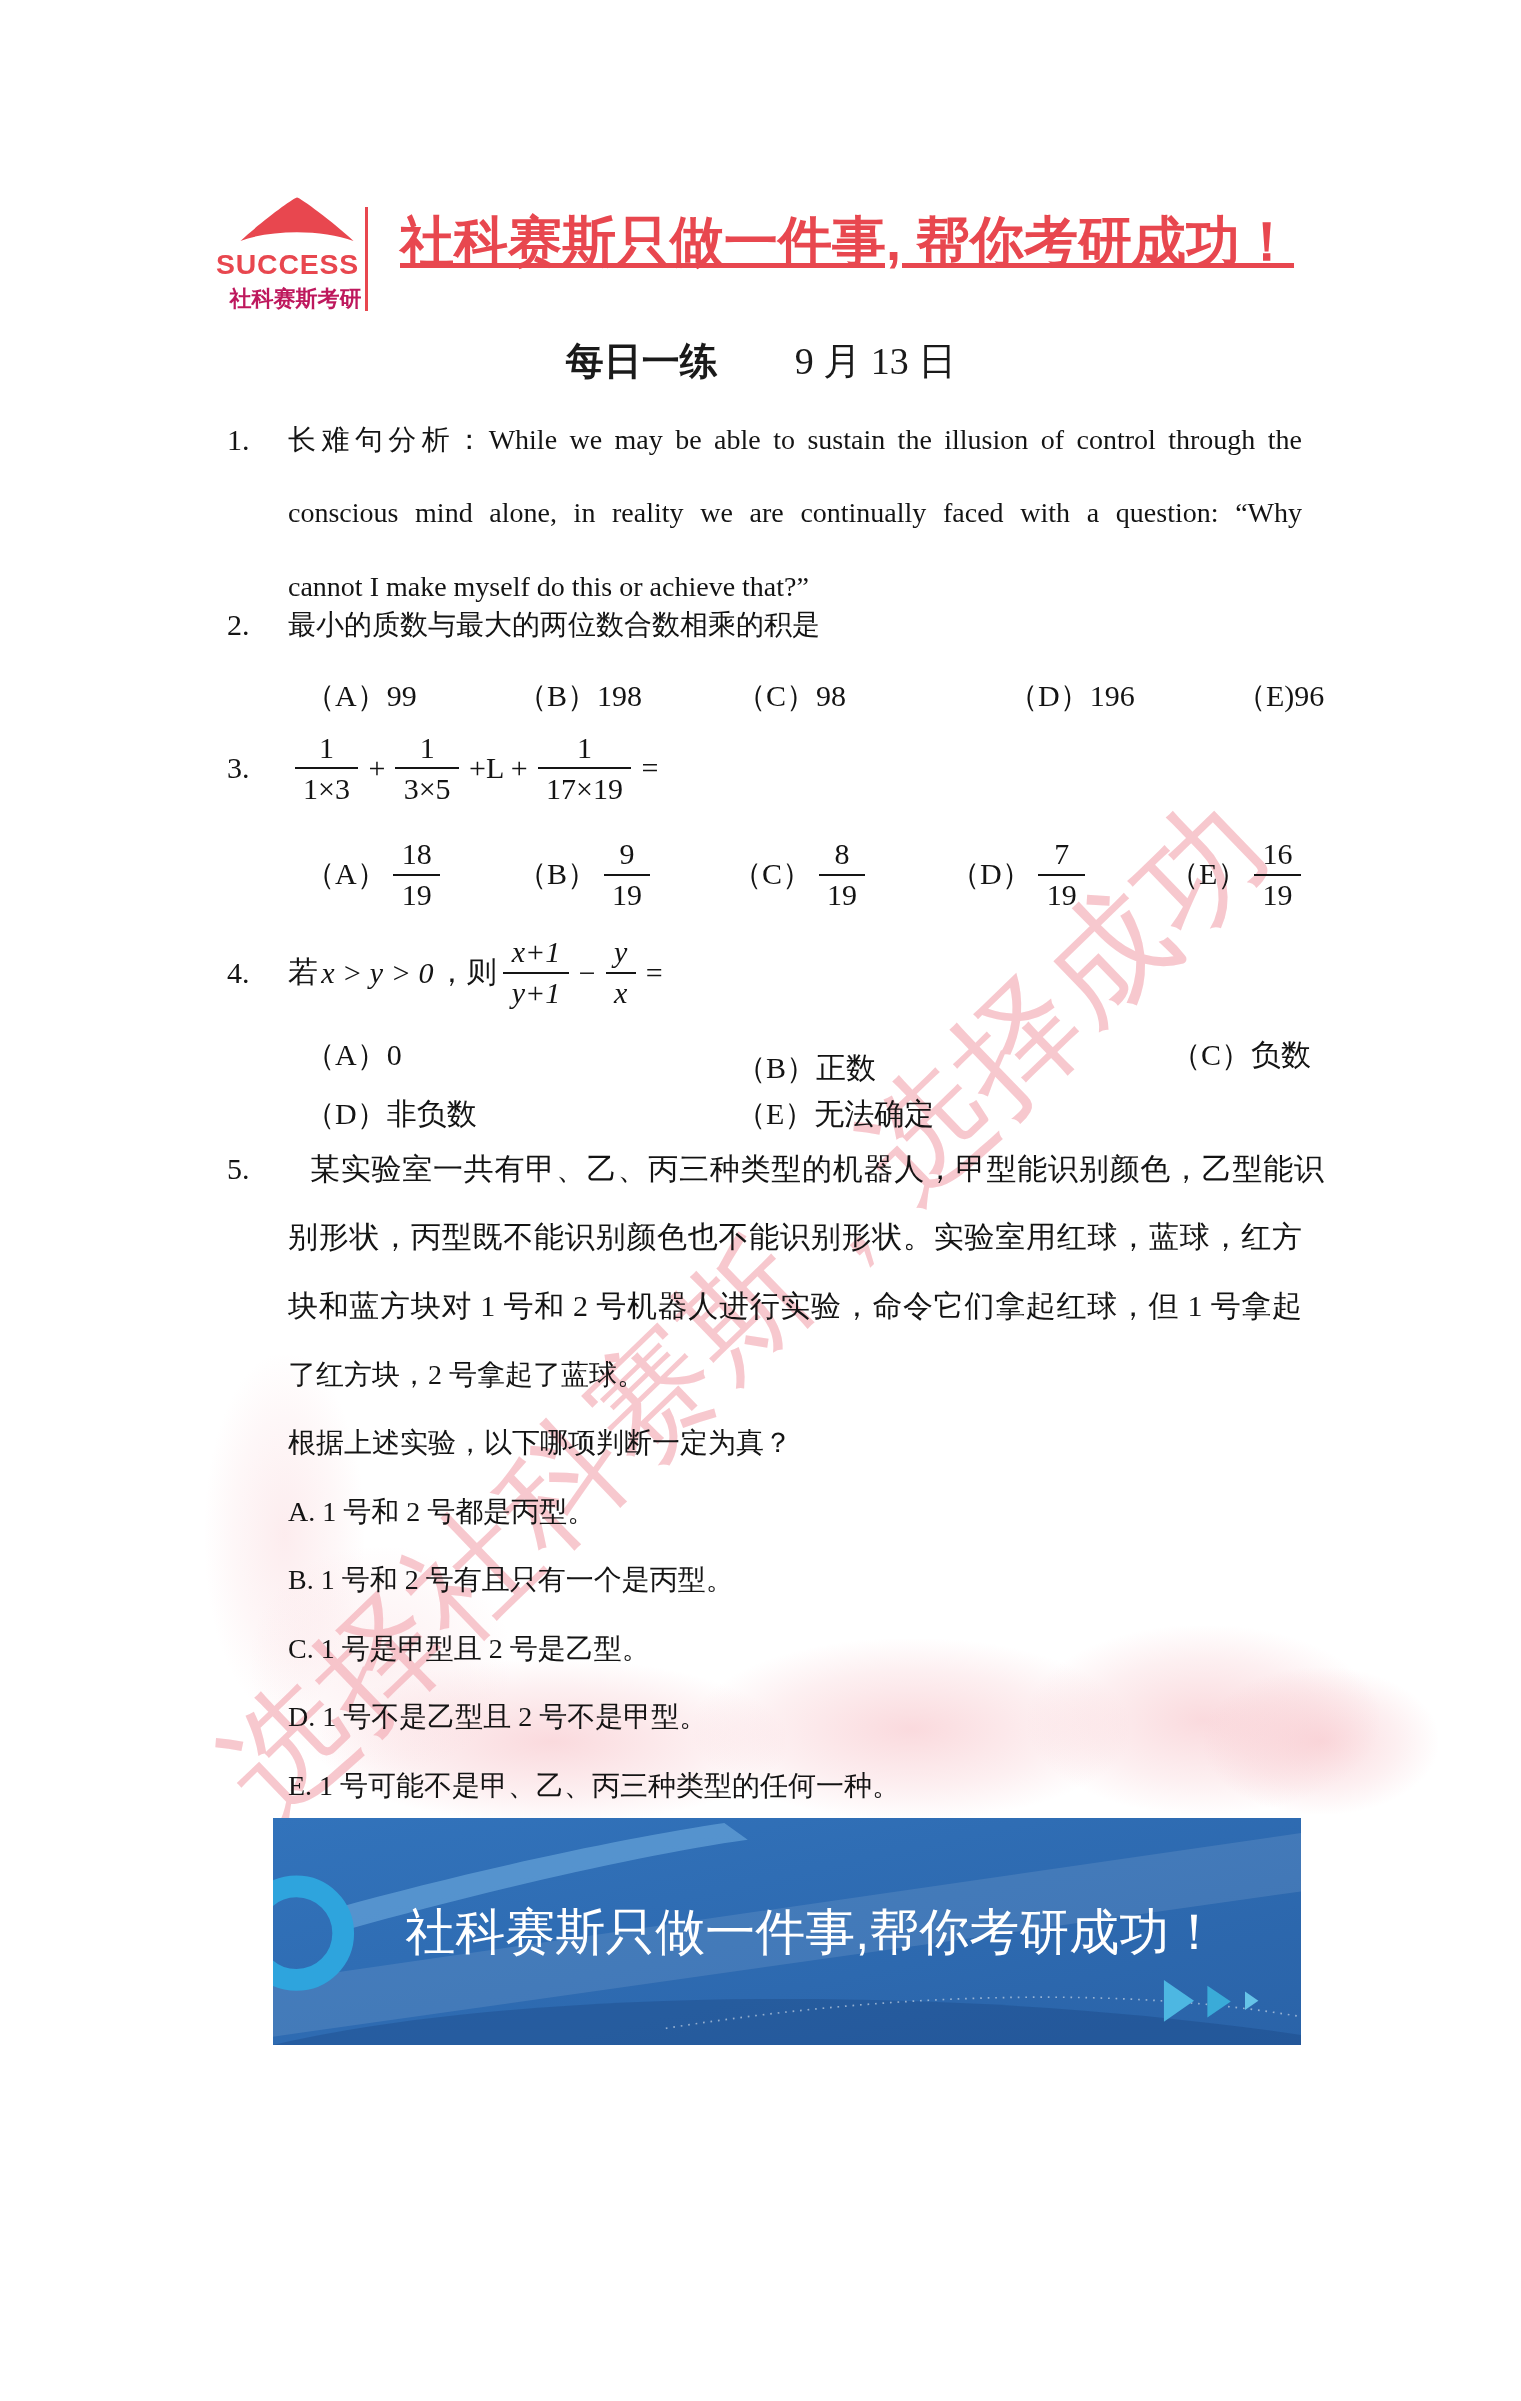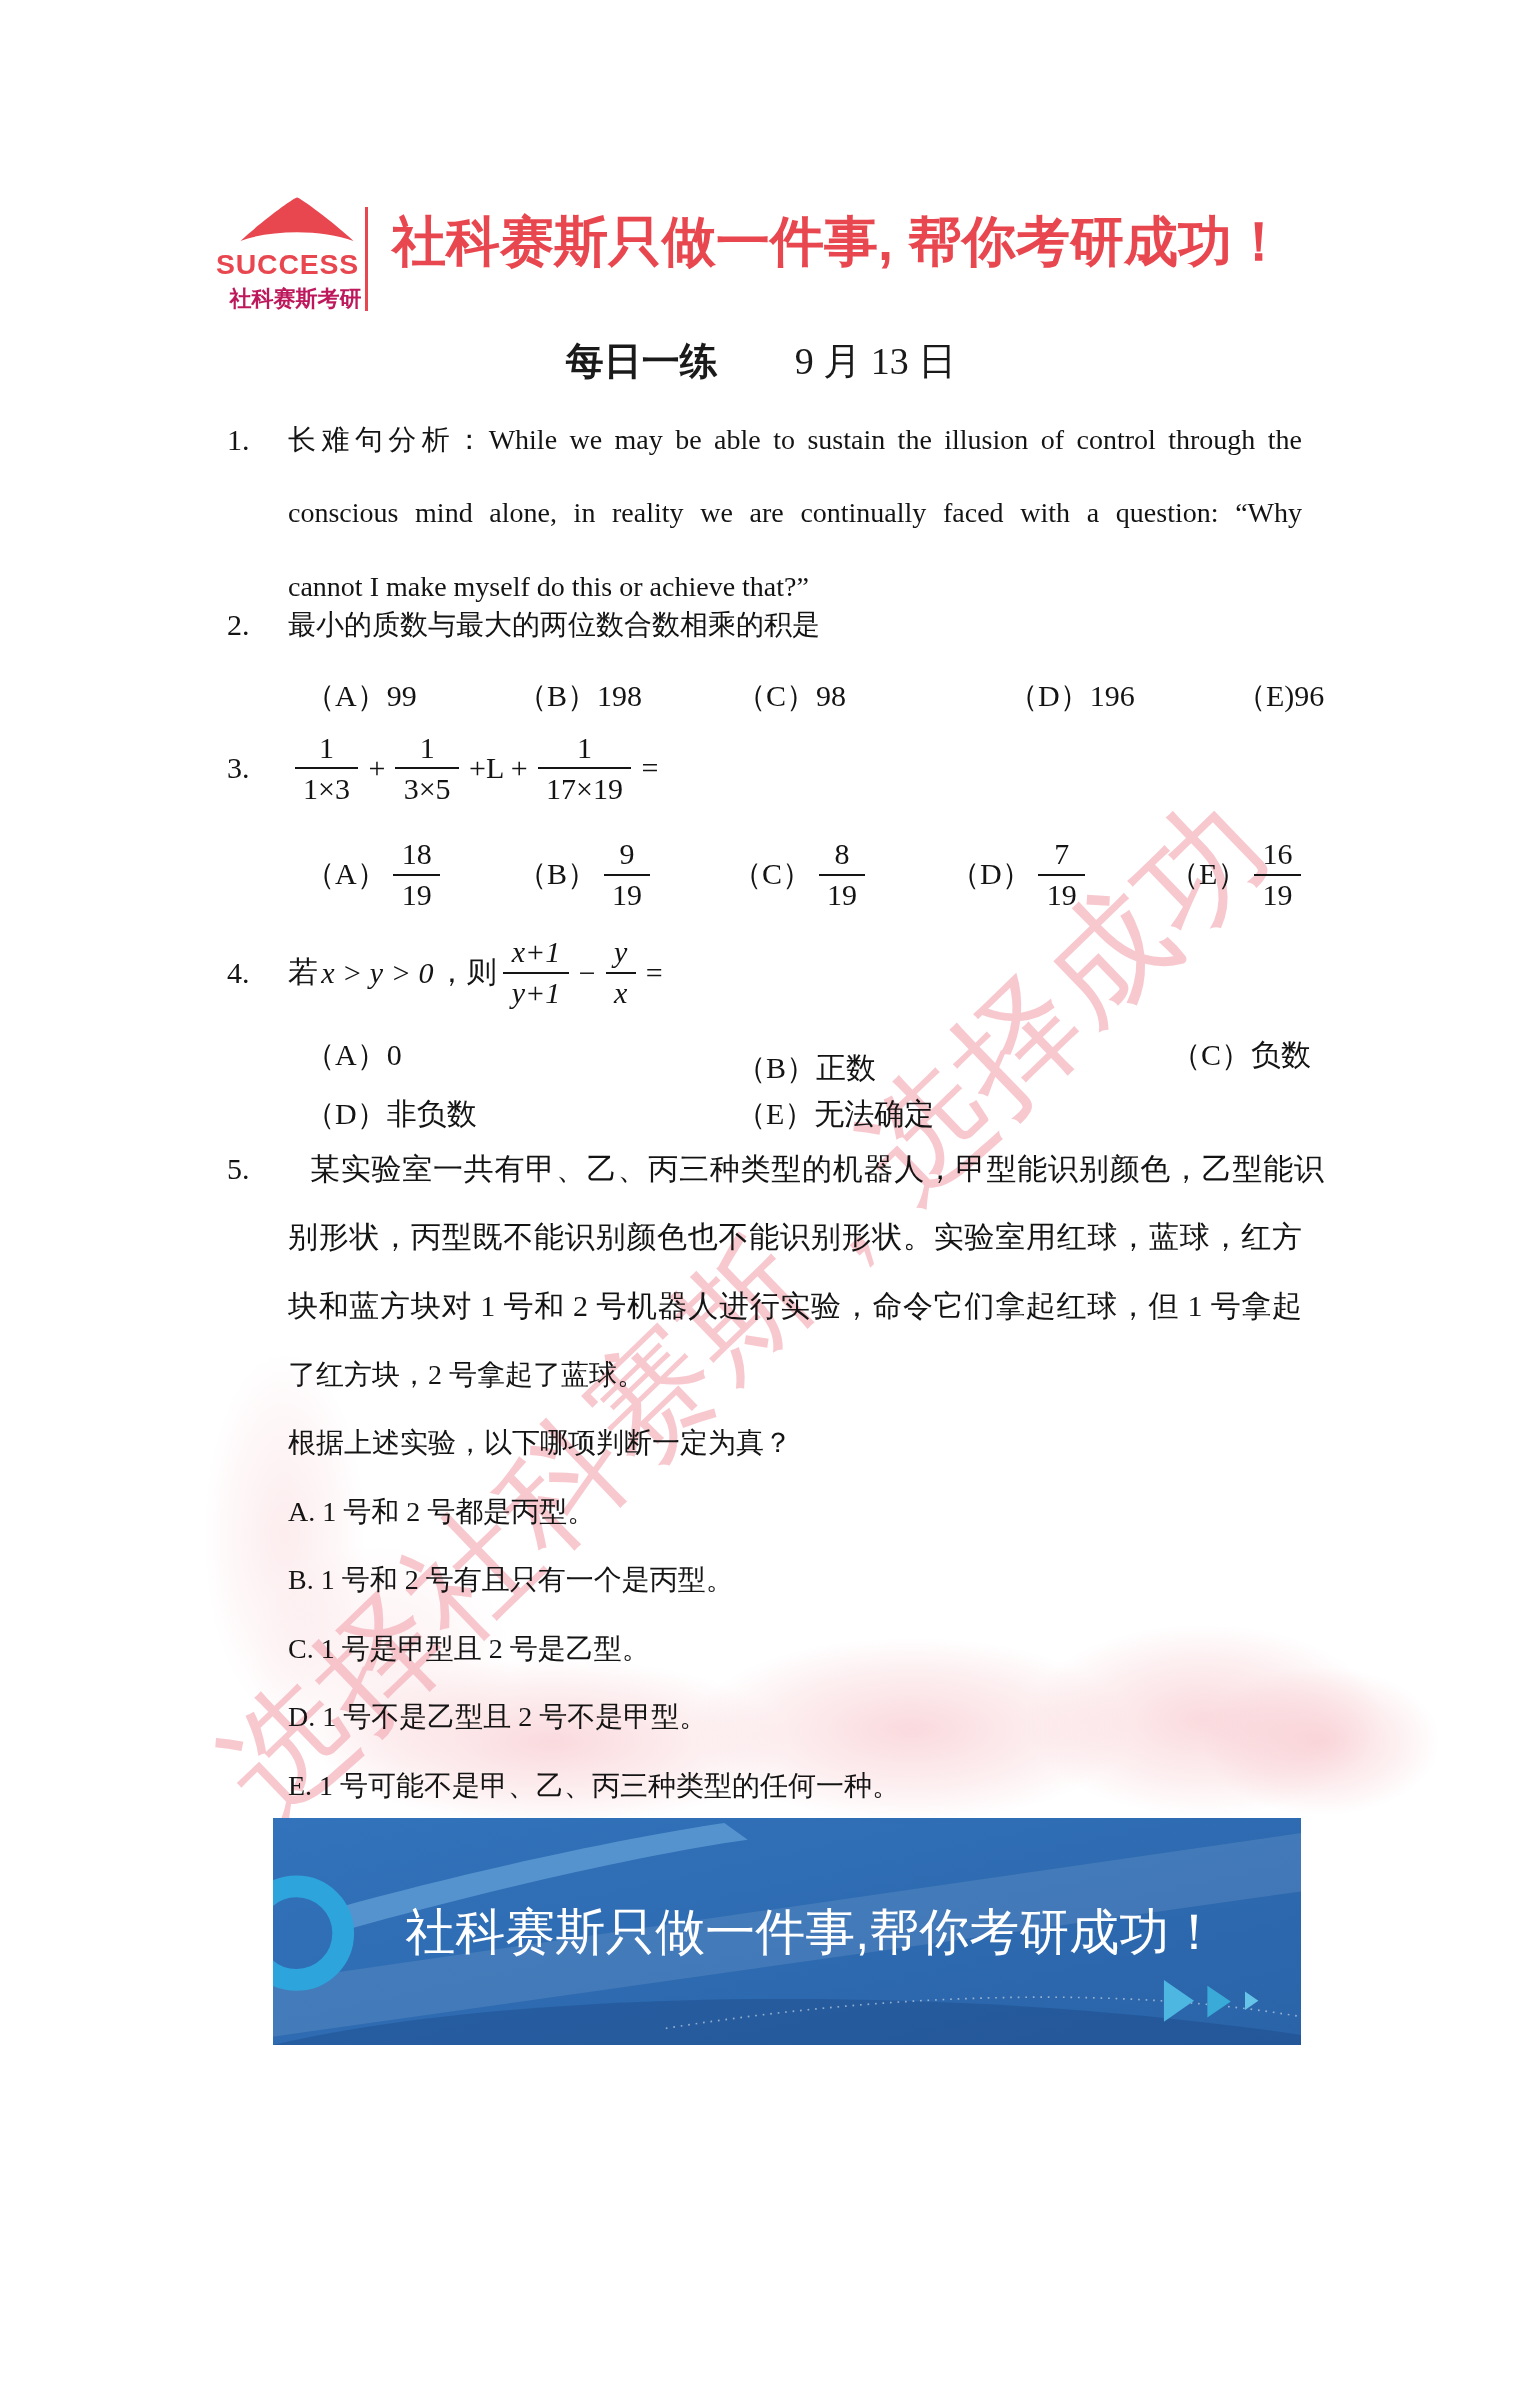--- a/index.html
+++ b/index.html
@@ -6,23 +6,23 @@
   #page{position:relative;width:1522px;height:2401px;margin:0 auto;background:#ffffff;overflow:hidden;
         font-family:"Liberation Serif","DejaVu Serif",serif;color:#141414;}
   
   .roof{position:absolute;left:237px;top:196px;width:120px;height:48px;}
   .logo-success{position:absolute;left:214px;top:248px;width:147px;text-align:center;
     font-family:"Liberation Sans","DejaVu Sans",sans-serif;font-weight:bold;font-size:28.4px;
     letter-spacing:0.8px;color:#e8474f;}
   .logo-sub{position:absolute;left:222px;top:284px;width:147px;text-align:center;
     font-family:"Liberation Sans","DejaVu Sans",sans-serif;font-weight:bold;font-size:22px;color:#be185d;}
   .logo-divider{position:absolute;left:365px;top:207px;width:3.3px;height:104px;background:#e8474f;}
-  .slogan{position:absolute;left:392px;top:206px;width:911px;
+  .slogan{position:absolute;left:400px;top:206px;width:911px;
     font-family:"Liberation Sans","DejaVu Sans",sans-serif;font-weight:900;font-size:54px;
-    color:#e8474f;white-space:nowrap;}
+    color:#e8474f;white-space:nowrap;text-decoration:underline;}
   .title-row{position:absolute;left:0;top:336px;width:1522px;display:flex;justify-content:center;
     align-items:baseline;gap:77px;}
   .title-left{font-family:"Liberation Sans","DejaVu Sans",sans-serif;font-weight:bold;font-size:38px;color:#1a1a1a;}
   .title-right{font-size:38px;color:#1a1a1a;}
   
   .qnum{position:absolute;left:227px;font-size:30px;line-height:40px;}
   .line{position:absolute;left:288px;width:1014px;font-size:28px;line-height:40px;white-space:nowrap;}
   .wrapline{position:absolute;left:288px;width:1014px;font-size:30px;line-height:40px;}
   .just{text-align:justify;text-align-last:justify;white-space:normal;}
   .en{font-size:28px;}

